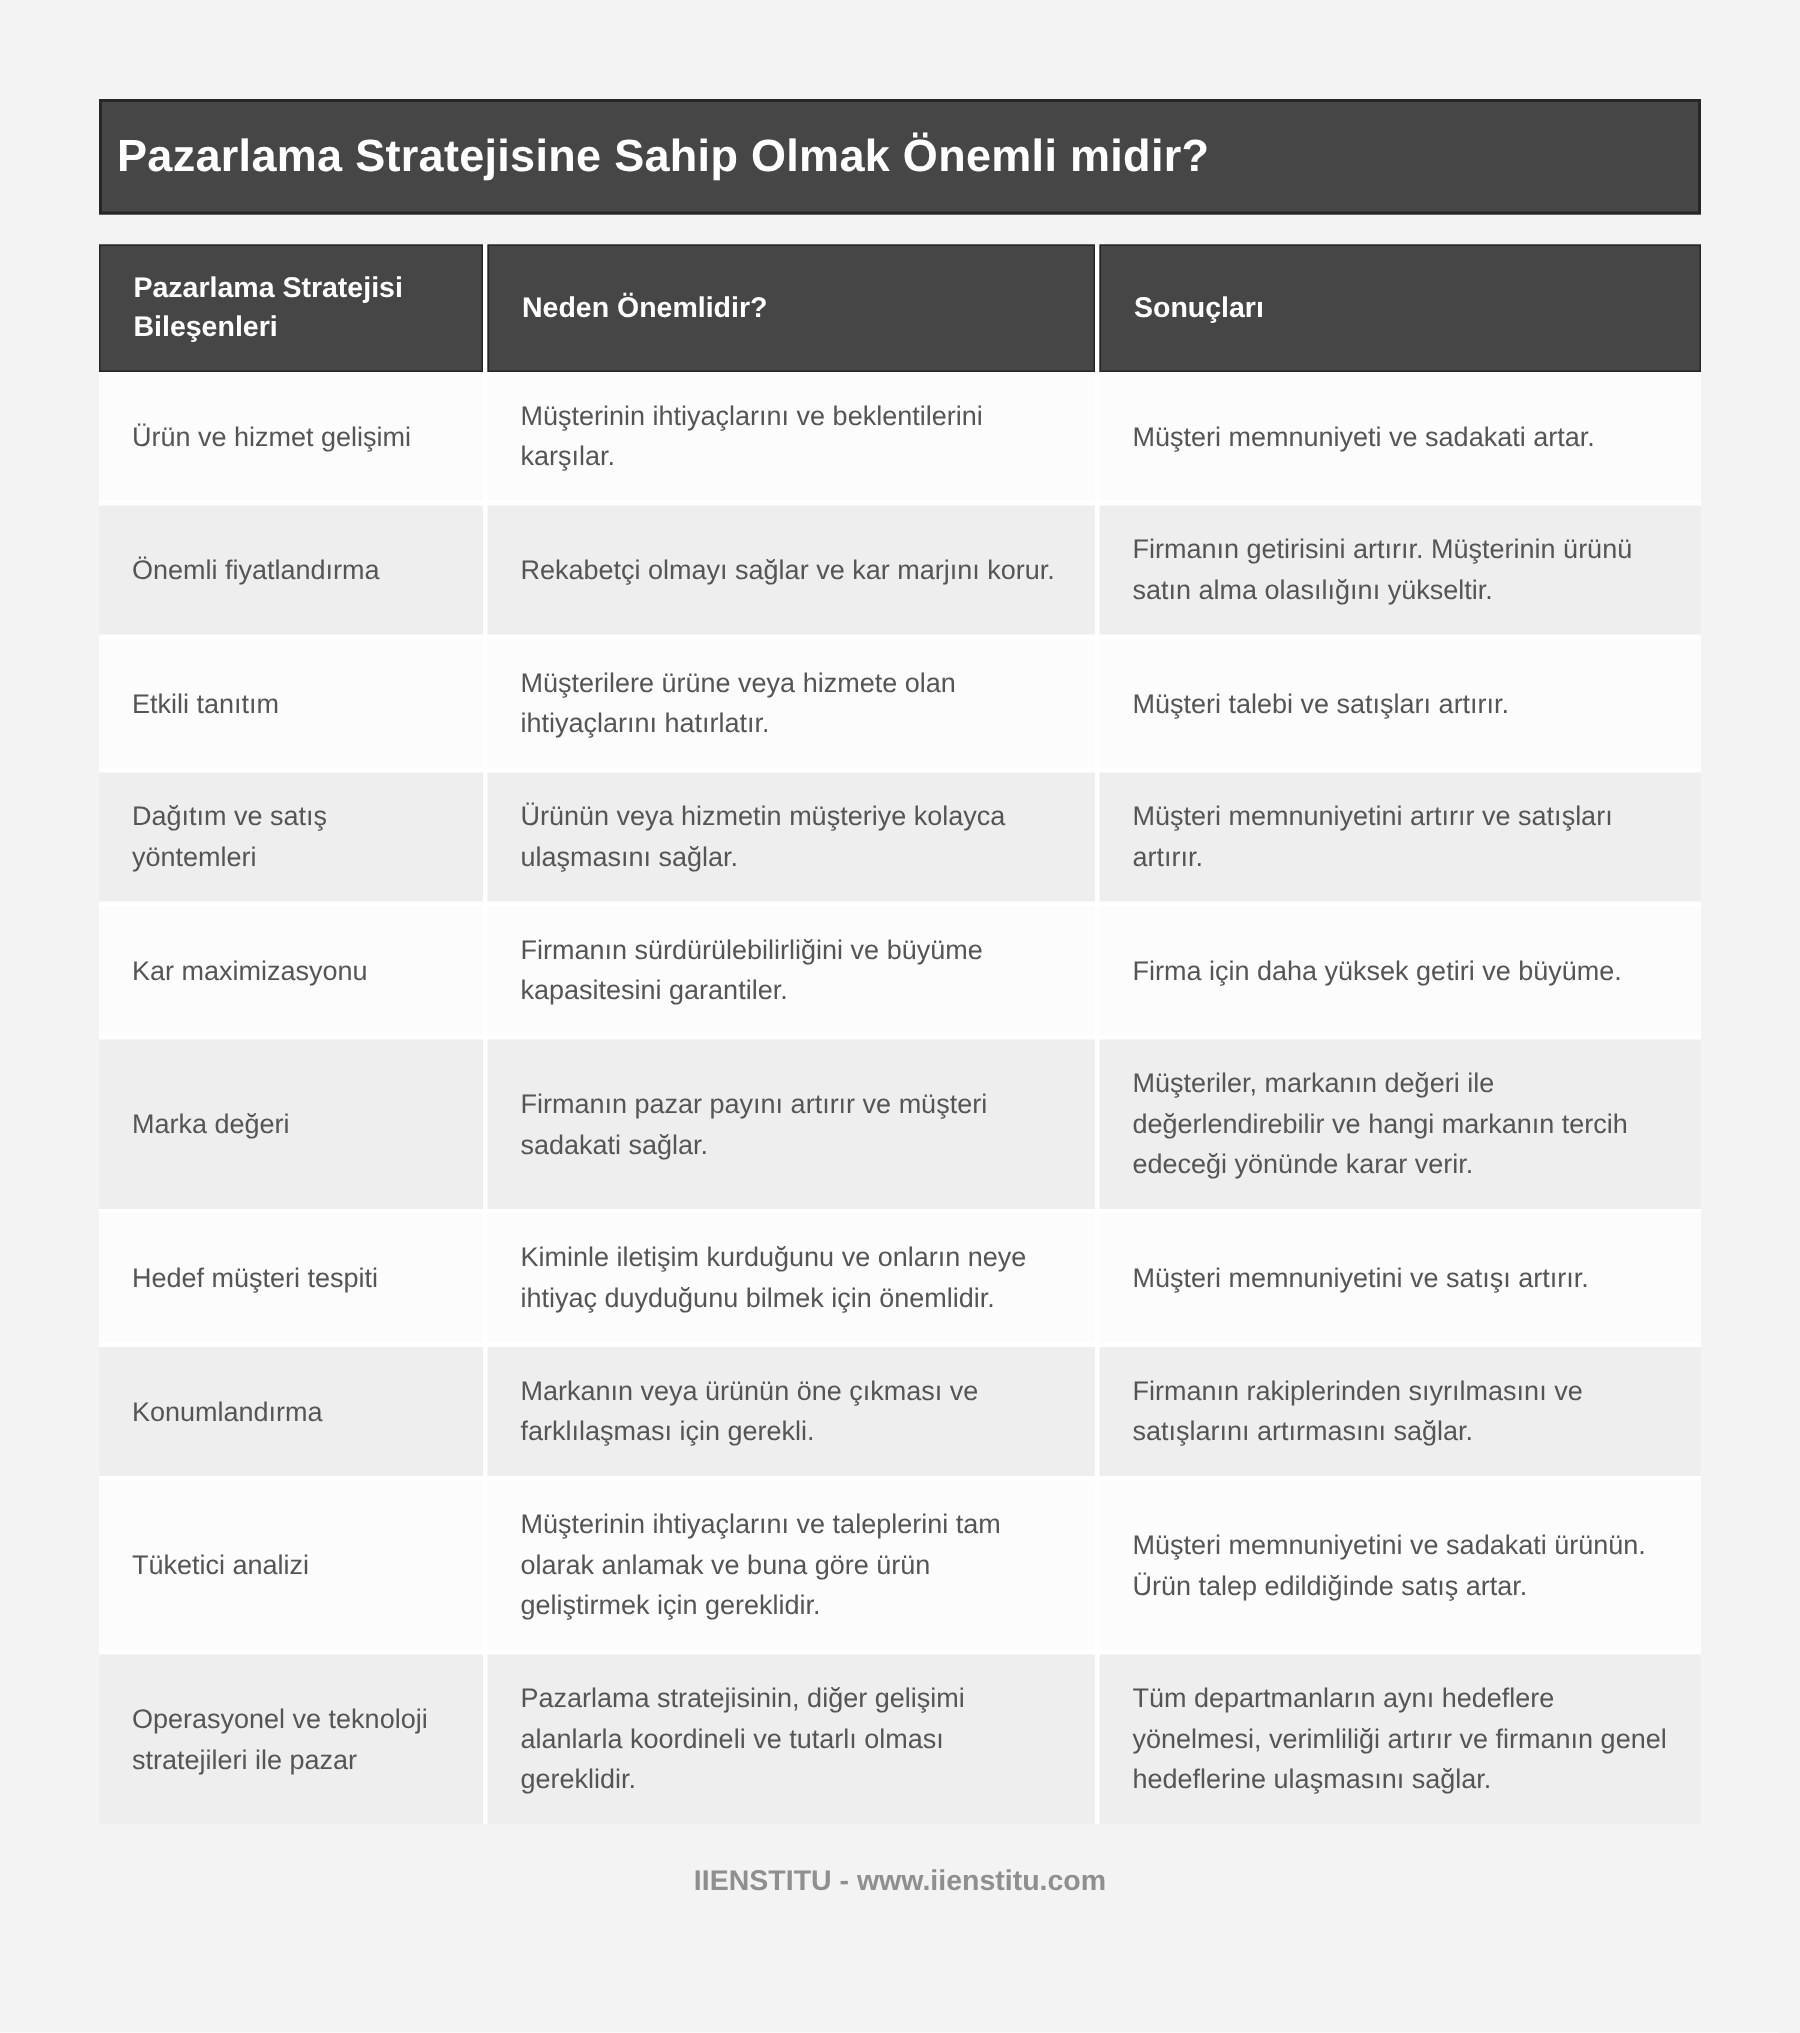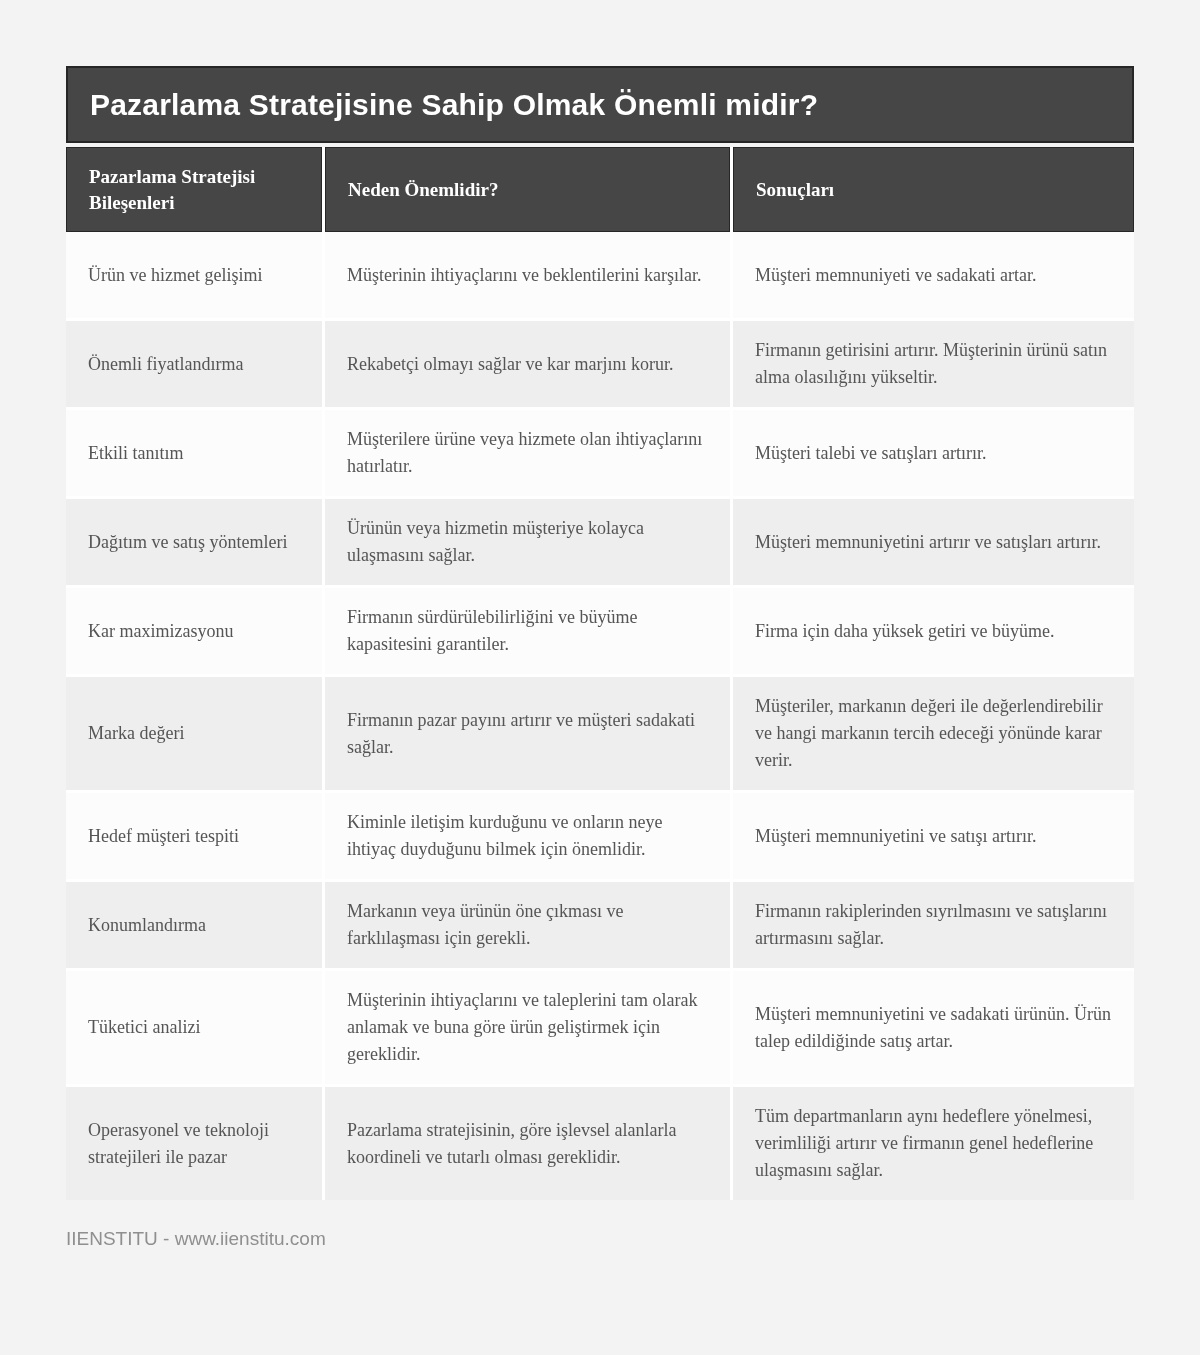--- a/index.html
+++ b/index.html
@@ -27,27 +27,26 @@
   }
   .title-bar{
     background:var(--dark-bg);
     border:2px solid var(--dark-border);
     color:var(--header-text);
     font-size:30px;
     font-weight:bold;
     height:77px;
     display:flex;
     align-items:center;
-    padding:0 22px;
+    padding:0 10px;
     letter-spacing:.2px;
   }
   .tbl{
-    margin-top:4px;
+    margin-top:20px;
     background:var(--gap);
-    font-family:Liberation Serif, serif;
   }
   .grid{
     display:grid;
     grid-template-columns:256px 405px 1fr;
     gap:3px;
   }
   .grid + .grid{margin-top:3px;}
   .hcell{
     background:var(--dark-bg);
     border:1px solid var(--dark-border);
@@ -66,23 +65,24 @@
     font-size:18px;
     line-height:1.5;
     display:flex;
     align-items:center;
     padding:16px 20px 16px 22px;
     min-height:86px;
   }
   .body-row:nth-child(even) .cell{background:var(--row-alt-bg);}
   .footer{
     margin-top:28px;
-    text-align:left;
+    text-align:center;
     color:var(--footer-text);
     font-size:19px;
+    font-weight:bold;
   }
 </style>
 </head>
 <body>
 
 <div class="wrap">
   <div class="title-bar">Pazarlama Stratejisine Sahip Olmak Önemli midir?</div>
 
   <div class="tbl">
     <div class="grid header-row">
@@ -140,20 +140,20 @@
   </div>
 
   <div class="grid body-row">
     <div class="cell col-component">Tüketici analizi</div>
     <div class="cell col-why">Müşterinin ihtiyaçlarını ve taleplerini tam olarak anlamak ve buna göre ürün geliştirmek için gereklidir.</div>
     <div class="cell col-result">Müşteri memnuniyetini ve sadakati ürünün. Ürün talep edildiğinde satış artar.</div>
   </div>
 
   <div class="grid body-row">
     <div class="cell col-component">Operasyonel ve teknoloji stratejileri ile pazar</div>
-    <div class="cell col-why">Pazarlama stratejisinin, göre işlevsel alanlarla koordineli ve tutarlı olması gereklidir.</div>
+    <div class="cell col-why">Pazarlama stratejisinin, diğer gelişimi alanlarla koordineli ve tutarlı olması gereklidir.</div>
     <div class="cell col-result">Tüm departmanların aynı hedeflere yönelmesi, verimliliği artırır ve firmanın genel hedeflerine ulaşmasını sağlar.</div>
   </div>
 </div>
   </div>
 
   <div class="footer">IIENSTITU - www.iienstitu.com</div>
 </div>
 
 </body></html>

